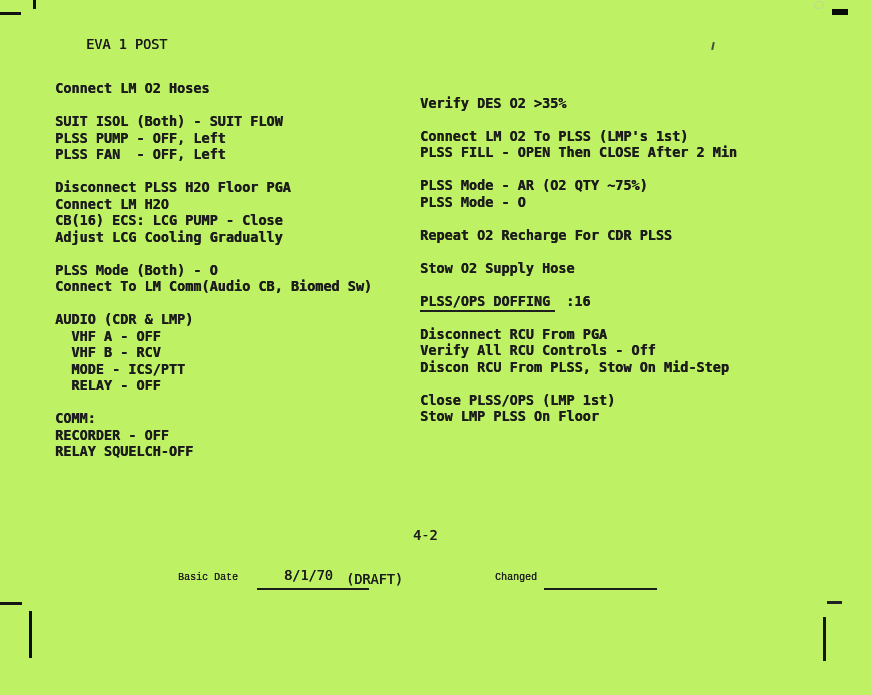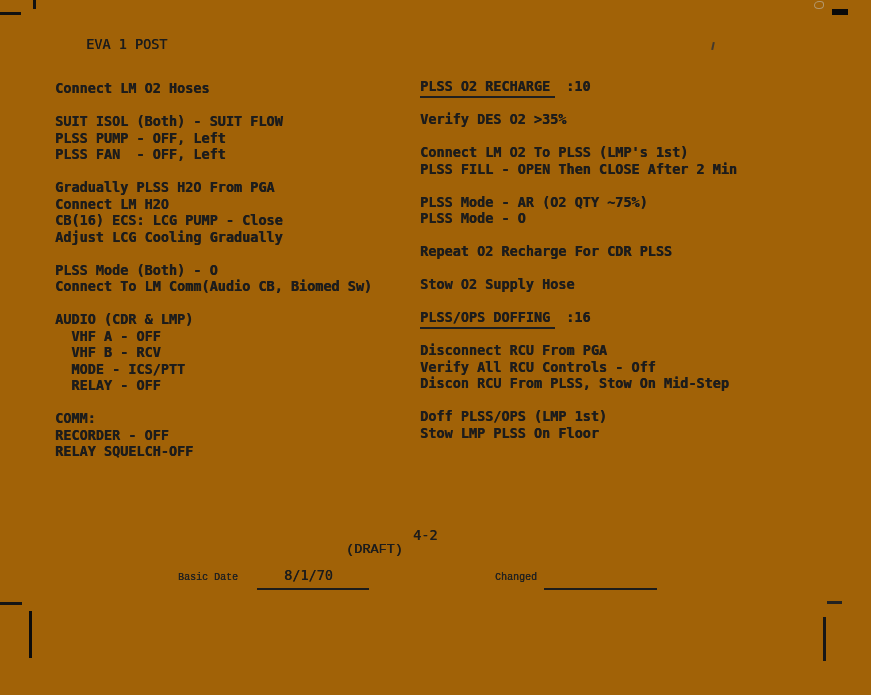--- a/index.html
+++ b/index.html
@@ -1,36 +1,36 @@
 <!DOCTYPE html>
 <html><head>
 <meta charset="utf-8">
 <style>
   * { margin:0; padding:0; box-sizing:border-box; }
   html,body { background:#ffffff; }
   .page {
     position:relative; width:871px; height:695px;
-    background:#a16207; overflow:hidden;
+    background:#bef264; overflow:hidden;
     font-family:"DejaVu Sans Mono", monospace;
     color:#1c1c1c;
   }
   .tw { font-size:13.5px; line-height:16.5px; text-shadow:0.45px 0 0 currentColor; }
   .line { height:16.5px; white-space:pre; }
   .col { position:absolute;font-weight:bold; }
   .col-left  { left:55px;  top:80px; }
   .col-right { left:420px; top:78px; }
   .u { display:inline-block; border-bottom:2px solid #1f1f1f; padding:0 5px 1px 0; }
   .time { margin-left:11px; }
   .title   { position:absolute; left:86px;  top:36px; }
   .pagenum { position:absolute; left:413px; top:527px; }
   .print { font-family:Liberation Mono, monospace; font-size:10px; color:#202020; text-shadow:0.3px 0 0 currentColor; }
   .basic-date-label { position:absolute; left:178px; top:572px; }
   .date-value       { position:absolute; left:284px; top:567px; }
   .date-underline   { position:absolute; left:257px; top:588px; width:112px; height:2px; background:#1c1c1c; }
-  .draft-note       { position:absolute; left:346px; top:542px;font-family:Liberation Mono, monospace; }
+  .draft-note       { position:absolute; left:346px; top:571px; }
   .changed-label    { position:absolute; left:495px; top:572px; }
   .changed-underline{ position:absolute; left:544px; top:588px; width:113px; height:2px; background:#1c1c1c; }
   .artifact { position:absolute; }
   .a-tl-tick { left:33px;  top:0;     width:3px;  height:9px;  background:#111; }
   .a-tl-line { left:0;     top:12px;  width:21px; height:3px;  background:#111; }
   .a-tr-bar  { left:832px; top:9px;   width:16px; height:6px;  background:#0a0a0a; }
   .a-tr-faint{ left:814px; top:1px;   width:10px; height:8px;  border:1px solid #c2c2c0; border-radius:60% 40% 50% 50%; opacity:.55; }
   .a-stray   { left:712px; top:42px;  width:2px;  height:8px;  background:#333; transform:rotate(12deg); opacity:.85; }
   .a-bl-line { left:0;     top:602px; width:22px; height:3px;  background:#151515; }
   .a-bl-vert { left:29px;  top:611px; width:3px;  height:47px; background:#0c0c0c; }
@@ -44,61 +44,60 @@
 
   <div class="title tw">EVA 1 POST</div>
 
   <div class="col col-left tw">
     <div class="line">Connect LM O2 Hoses</div>
     <div class="line"></div>
     <div class="line">SUIT ISOL (Both) - SUIT FLOW</div>
     <div class="line">PLSS PUMP - OFF, Left</div>
     <div class="line">PLSS FAN  - OFF, Left</div>
     <div class="line"></div>
-    <div class="line">Gradually PLSS H2O From PGA</div>
+    <div class="line">Disconnect PLSS H2O Floor PGA</div>
     <div class="line">Connect LM H2O</div>
     <div class="line">CB(16) ECS: LCG PUMP - Close</div>
     <div class="line">Adjust LCG Cooling Gradually</div>
     <div class="line"></div>
     <div class="line">PLSS Mode (Both) - O</div>
     <div class="line">Connect To LM Comm(Audio CB, Biomed Sw)</div>
     <div class="line"></div>
     <div class="line">AUDIO (CDR &amp; LMP)</div>
     <div class="line">  VHF A - OFF</div>
     <div class="line">  VHF B - RCV</div>
     <div class="line">  MODE - ICS/PTT</div>
     <div class="line">  RELAY - OFF</div>
     <div class="line"></div>
     <div class="line">COMM:</div>
     <div class="line">RECORDER - OFF</div>
     <div class="line">RELAY SQUELCH-OFF</div>
   </div>
 
   <div class="col col-right tw">
-    <div class="line"><span class="u">PLSS O2 RECHARGE</span><span class="time">:10</span></div>
     <div class="line"></div>
     <div class="line">Verify DES O2 &gt;35%</div>
     <div class="line"></div>
     <div class="line">Connect LM O2 To PLSS (LMP's 1st)</div>
     <div class="line">PLSS FILL - OPEN Then CLOSE After 2 Min</div>
     <div class="line"></div>
     <div class="line">PLSS Mode - AR (O2 QTY ~75%)</div>
     <div class="line">PLSS Mode - O</div>
     <div class="line"></div>
     <div class="line">Repeat O2 Recharge For CDR PLSS</div>
     <div class="line"></div>
     <div class="line">Stow O2 Supply Hose</div>
     <div class="line"></div>
     <div class="line"><span class="u">PLSS/OPS DOFFING</span><span class="time">:16</span></div>
     <div class="line"></div>
     <div class="line">Disconnect RCU From PGA</div>
     <div class="line">Verify All RCU Controls - Off</div>
     <div class="line">Discon RCU From PLSS, Stow On Mid-Step</div>
     <div class="line"></div>
-    <div class="line">Doff PLSS/OPS (LMP 1st)</div>
+    <div class="line">Close PLSS/OPS (LMP 1st)</div>
     <div class="line">Stow LMP PLSS On Floor</div>
   </div>
 
   <div class="pagenum tw">4-2</div>
   <div class="basic-date-label print">Basic Date</div>
   <div class="date-value tw">8/1/70</div>
   <div class="date-underline"></div>
   <div class="draft-note tw">(DRAFT)</div>
   <div class="changed-label print">Changed</div>
   <div class="changed-underline"></div>

